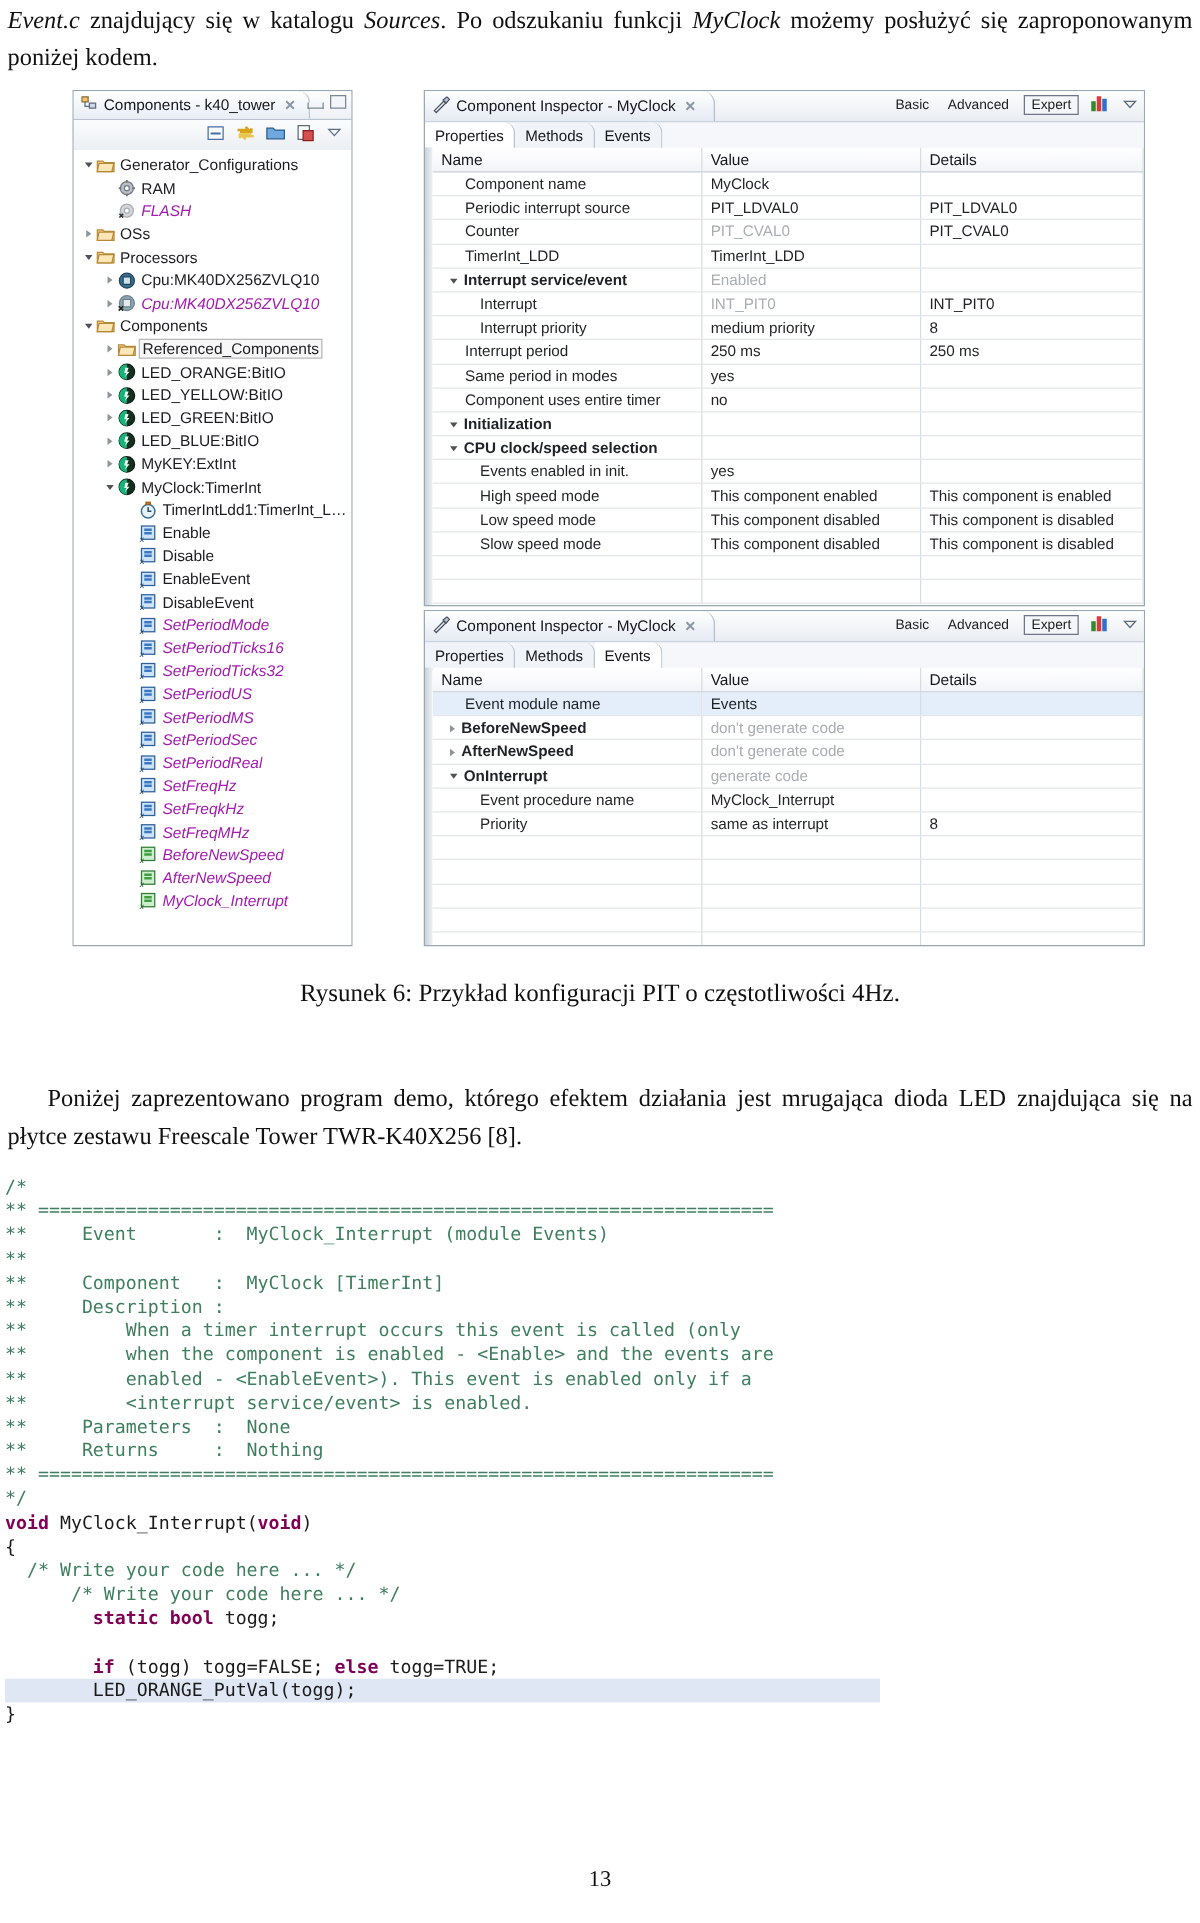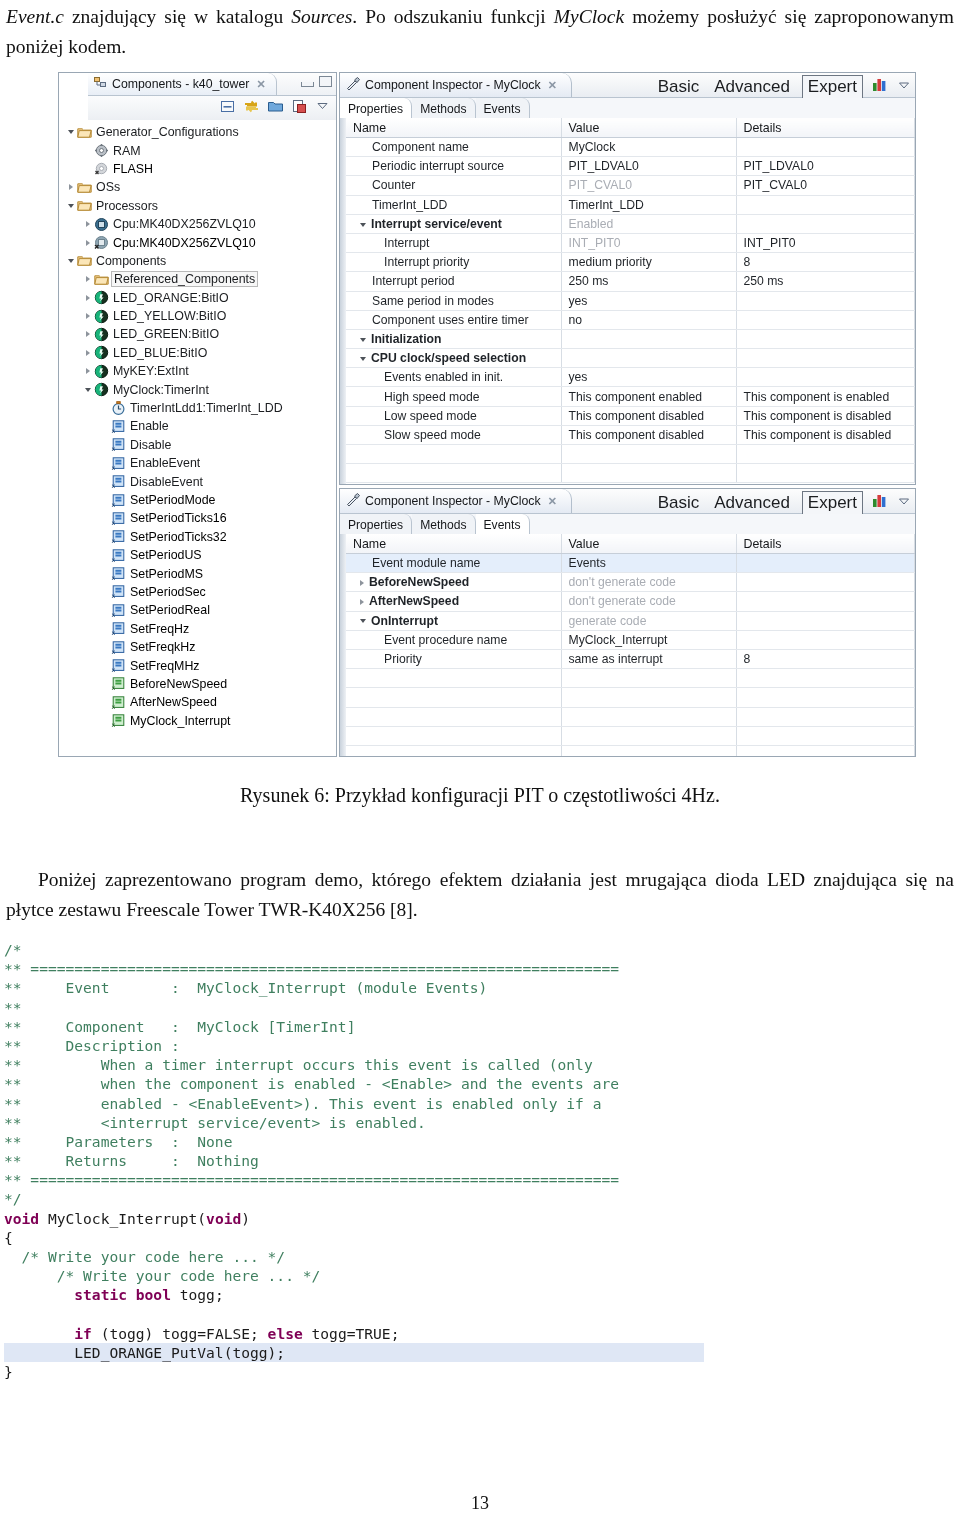--- a/index.html
+++ b/index.html
@@ -56,42 +56,42 @@
     font-size:11px;color:#8b97a5;font-weight:bold;margin-left:2px;
   }
   .win-btns{
     position:absolute;right:4px;top:3px;display:flex;gap:5px;align-items:center;
   }
   .win-btn{width:11px;height:9px;border:1px solid #7b8794;background:#f3f5f8;}
   .win-btn.min{height:4px;border-top:none;margin-top:5px;}
 
   
   #components-view{
-    left:0;top:0;width:279px;height:685px;
-    border:1px solid #9aa7b4;box-sizing:border-box;padding-left:29px;
+    left:0;top:0;width:224px;height:685px;
+    border:1px solid #9aa7b4;box-sizing:border-box;
   }
   #components-toolbar{
     position:relative;height:24px;
     background:linear-gradient(#fbfcfd,#eceff3);
     border-bottom:1px solid #c4ccd6;
   }
   #components-toolbar .tools{
     position:absolute;right:4px;top:2px;display:flex;gap:7px;align-items:center;
   }
   .tbtn{width:17px;height:17px;display:block;}
 
   .tree{
     position:absolute;left:0;right:0;top:47px;bottom:0;
     overflow:hidden;background:#fff;padding-top:3px;
   }
   .tnode{
     display:flex;align-items:center;height:18.4px;
     font-size:12.4px;color:#1b1d20;white-space:nowrap;
   }
-  .tnode.dim{color:#000000;}
+  .tnode.dim{color:#a21caf;font-style:italic;}
   .tnode .arrow{
     width:11px;height:11px;flex:0 0 11px;margin-right:1px;
     display:flex;align-items:center;justify-content:center;
   }
   .tnode .arrow.collapsed::before{
     content:"";border-left:4px solid #8d949c;border-top:3.5px solid transparent;
     border-bottom:3.5px solid transparent;
   }
   .tnode .arrow.expanded::before{
     content:"";border-top:4px solid #4d5259;border-left:3.5px solid transparent;
@@ -118,21 +118,21 @@
   }
   .insp-tab{
     position:absolute;left:0;top:0;height:24px;display:flex;align-items:center;
     gap:5px;padding:0 14px 0 6px;
     background:linear-gradient(#ffffff,#e4eaf3);
     border-right:1px solid #b3bfcc;border-top-right-radius:10px;
     font-size:12.3px;color:#15171a;white-space:nowrap;
   }
   .mode-switch{
     position:absolute;right:4px;top:2px;display:flex;align-items:center;gap:9px;
-    font-size:17px;color:#1b1d20;
+    font-size:11px;color:#1b1d20;
   }
   .mode-switch .mode{padding:1px 3px;}
   .mode-switch .mode.active{border:1px solid #6d7682;background:#f4f6f9;padding:1px 5px;}
 
   .sub-tabs{
     position:relative;height:21px;background:#f5f7fa;
     border-bottom:1px solid #b9c4d0;
   }
   .sub-tab{
     position:absolute;top:0;height:21px;display:flex;align-items:center;

